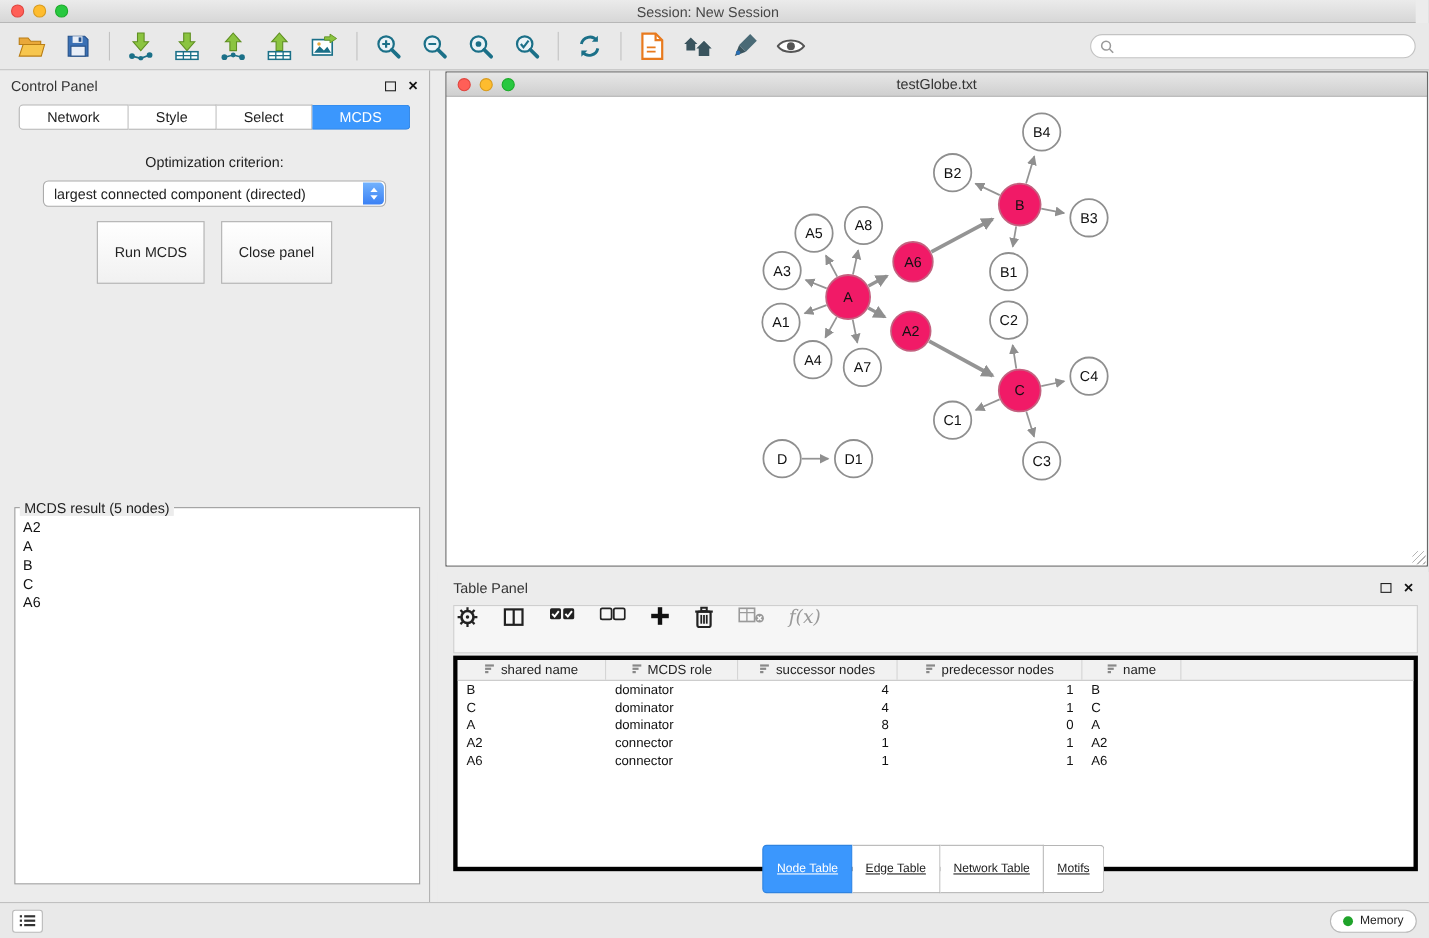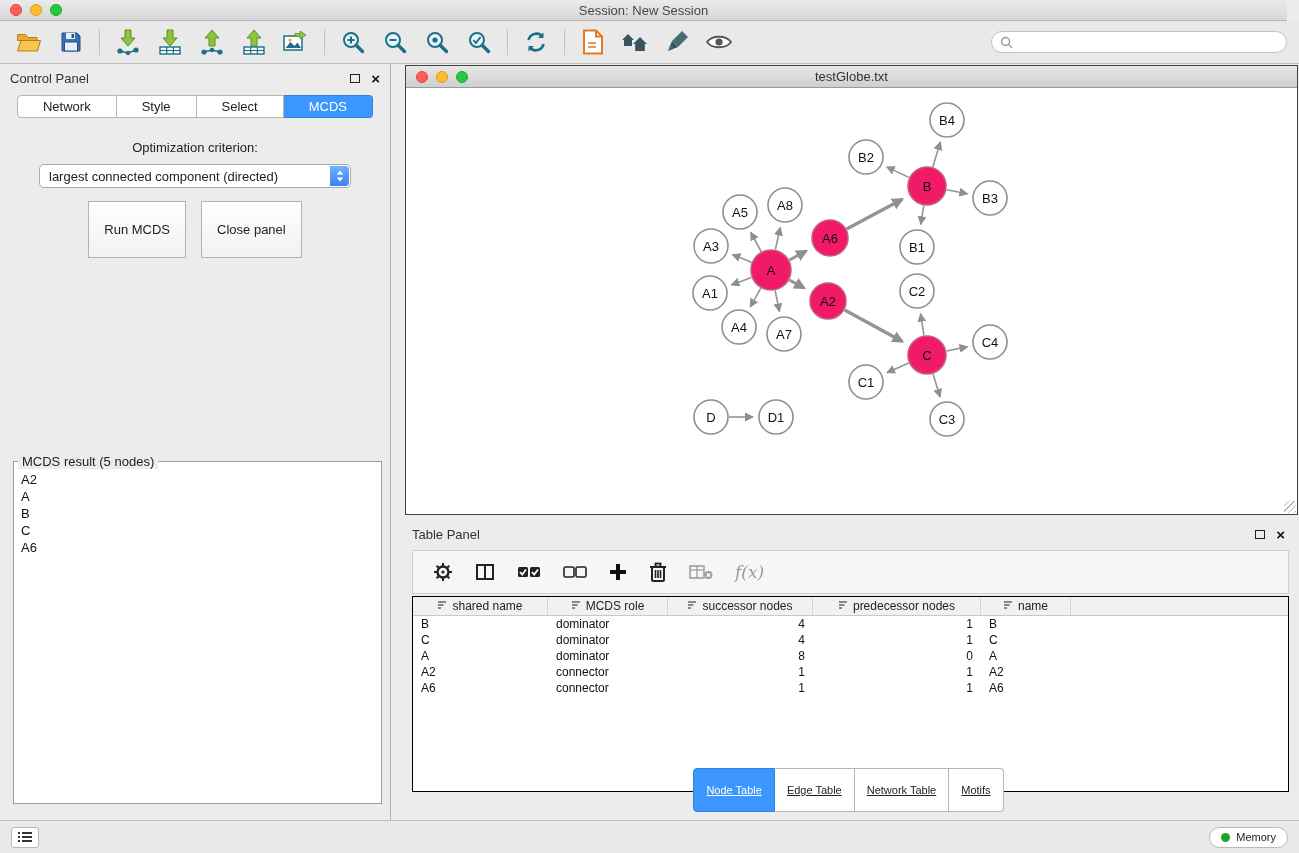--- a/index.html
+++ b/index.html
@@ -51,25 +51,25 @@
   .net-window{position:absolute;left:405px;top:65px;right:1px;height:450px;border:1px solid #434343;background:#fff;}
   .net-titlebar{height:22px;background:linear-gradient(#e7e7e7,#cfcfcf);border-bottom:1px solid #999;position:relative;display:flex;align-items:center;justify-content:center;font-size:13px;color:#333;}
   .net-traffic{position:absolute;left:10px;top:5px;display:flex;gap:8px;}
   .net-canvas{position:absolute;top:22px;left:0;right:0;bottom:0;background:#fff;}
   svg.graph{width:100%;height:100%;display:block;}
   svg.graph text{font-family:"Liberation Sans",sans-serif;font-size:13px;fill:#111;}
   .net-grip{position:absolute;right:1px;bottom:1px;width:12px;height:12px;background:repeating-linear-gradient(135deg,transparent 0 3px,#b5b5b5 3px 4px);}
 
   
   .table-panel{position:absolute;left:398px;top:520px;right:0;bottom:33px;background:#ececec;}
-  .tp-toolbar{position:absolute;left:14px;right:10px;top:30px;height:44px;background:#f6f6f6;border:1px solid #cfcfcf;display:flex;align-items:center;gap:22px;padding:0 20px;}
+  .tp-toolbar{position:absolute;left:14px;right:10px;top:30px;height:44px;background:#f6f6f6;border:1px solid #cfcfcf;display:flex;align-items:flex-start;gap:22px;padding:0 2px;}
   .tp-ic{display:flex;align-items:center;justify-content:center;}
   .fx-label{font-family:"DejaVu Serif",serif;font-style:italic;font-size:17px;color:#9a9a9a;}
 
-  .data-table{position:absolute;left:14px;right:10px;top:76px;height:196px;border:1px solid #000000;background:#fff;overflow:hidden;}
+  .data-table{position:absolute;left:14px;right:10px;top:76px;height:196px;border:4px solid #000000;background:#fff;overflow:hidden;}
   .thead{display:flex;height:19px;background:#f1f1f1;border-bottom:1px solid #c9c9c9;}
   .th{display:flex;align-items:center;justify-content:center;gap:5px;font-size:12px;color:#222;border-right:1px solid #d5d5d5;}
   .th-fill{flex:1;}
   .tr{display:flex;height:16px;align-items:center;}
   .td{font-size:12px;color:#111;padding:0 8px;white-space:nowrap;overflow:hidden;}
 
   .bottom-tabs{position:absolute;left:0;right:0;bottom:8px;display:flex;justify-content:center;}
   .btab{padding:15px 12px;background:#fff;border:1px solid #b5b5b5;border-left:none;font-size:11px;color:#222;text-decoration:underline;}
   .btab:first-child{border-left:1px solid #b5b5b5;border-radius:4px 0 0 4px;}
   .btab:last-child{border-radius:0 4px 4px 0;}

